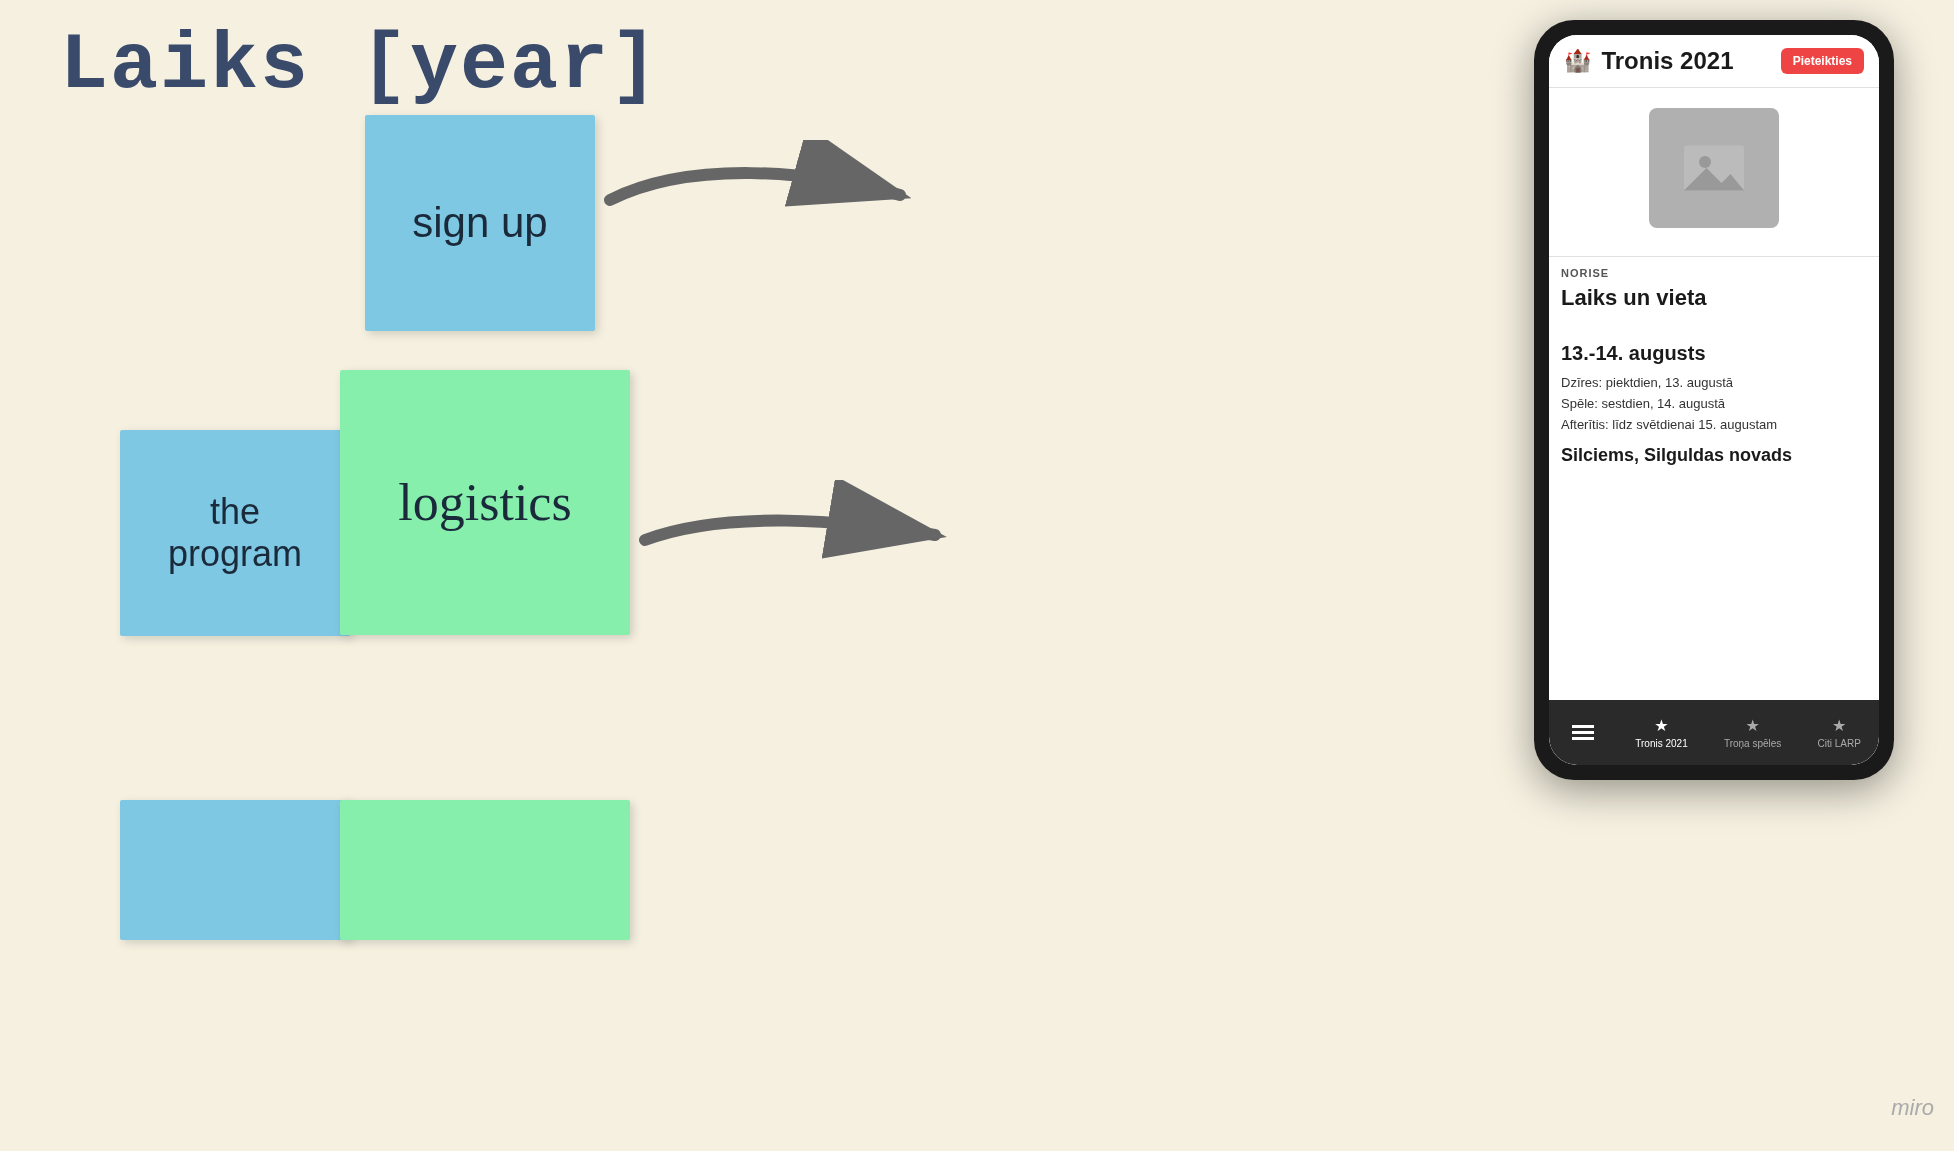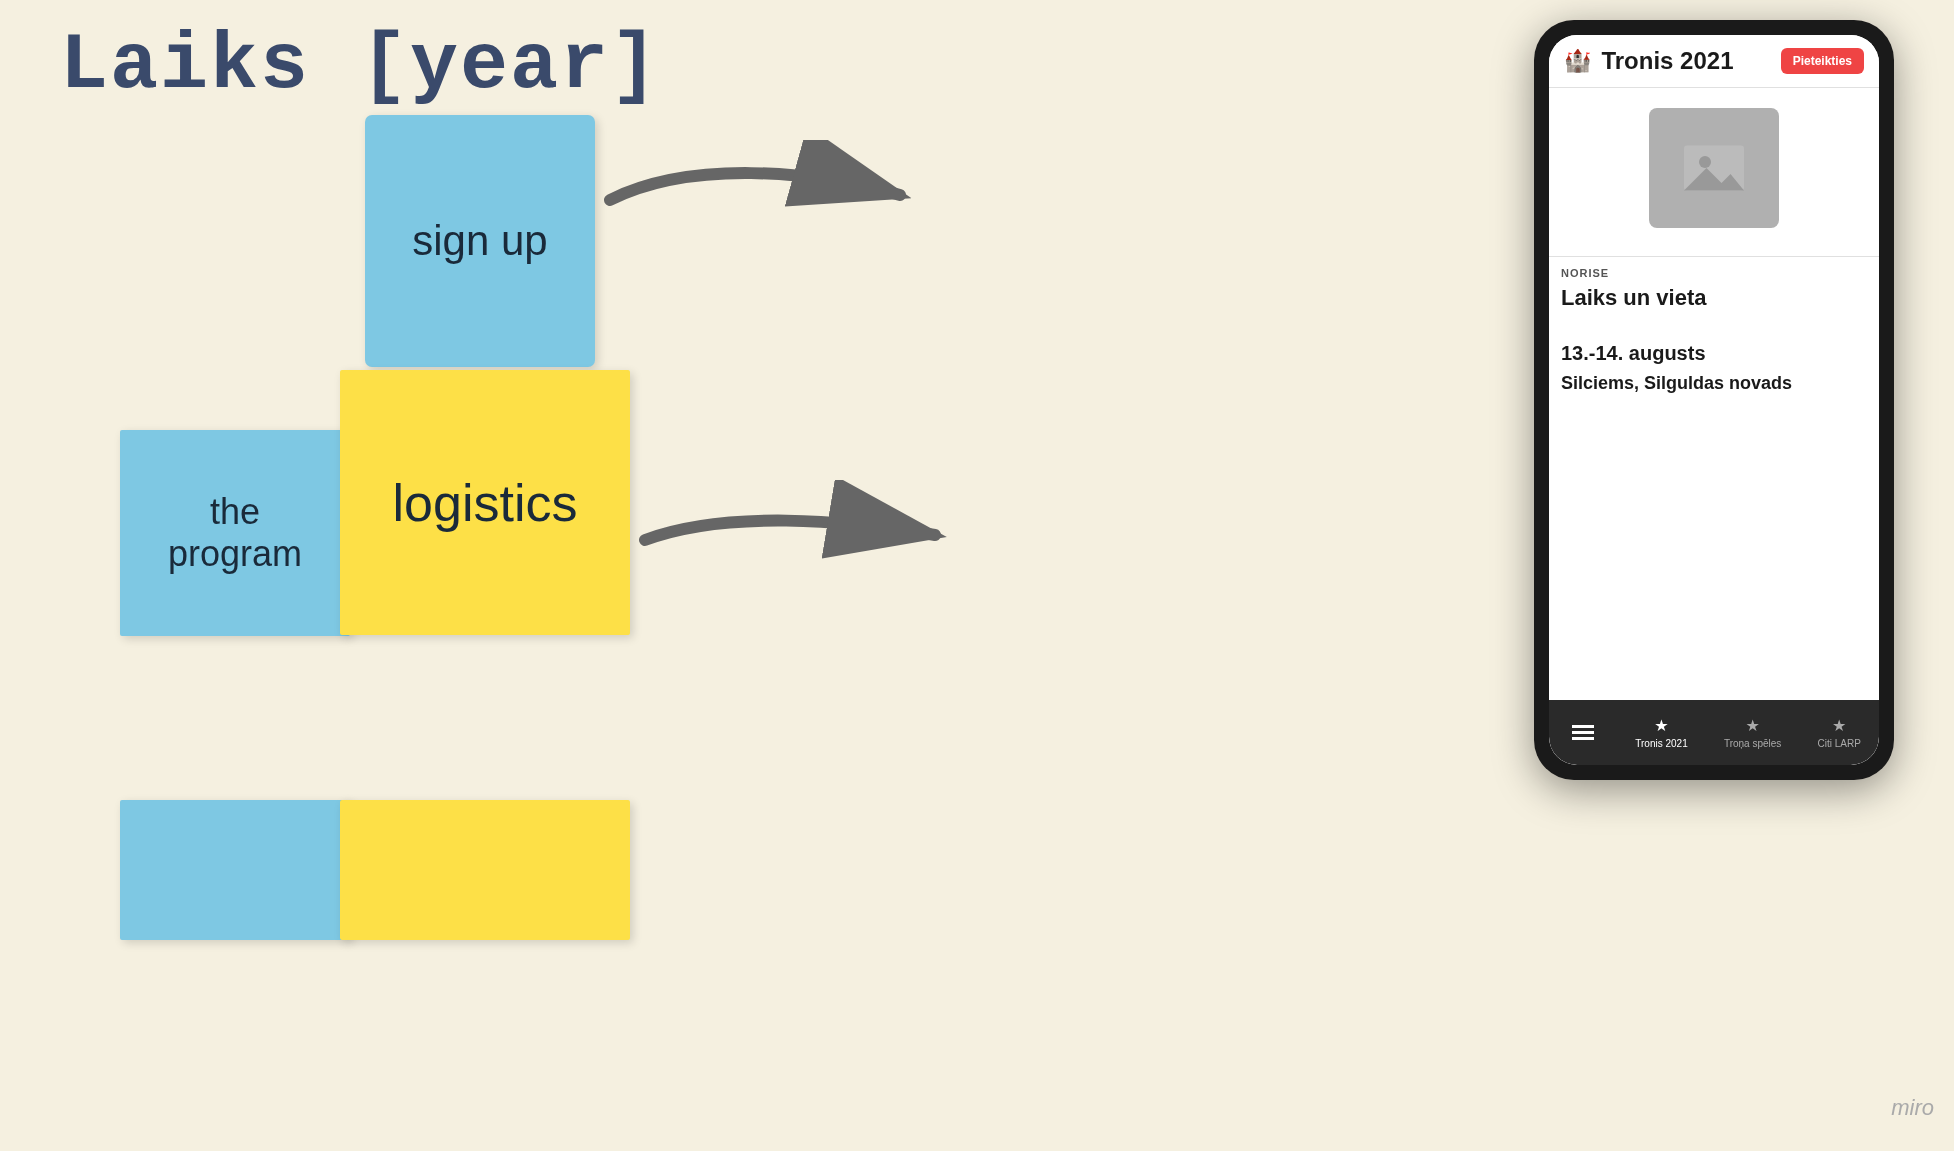--- a/index.html
+++ b/index.html
@@ -37,21 +37,22 @@
       padding: 20px;
       border-radius: 2px;
       box-shadow: 3px 3px 10px rgba(0,0,0,0.15);
     }
 
     .sticky-light-blue {
       background-color: #7ec8e3;
     }
 
     .sticky-medium-blue {
-      background-color: #fde047;
+      background-color: #86efac;
+      font-family: Liberation Serif, serif;
     }
 
     
     .arrow-container {
       position: absolute;
     }
 
     
     .phone-mockup {
       position: absolute;
@@ -233,21 +234,21 @@
       height: 1px;
       background-color: #e0e0e0;
       margin: 8px 0 10px 0;
     }
   </style>
 </head>
 <body>
 
 <div class="main-title">Laiks  [year]</div>
 
-<div class="sticky-note sticky-light-blue" style="top: 115px; left: 365px; width: 230px; height: 252px; border-radius: 7px;">
+<div class="sticky-note sticky-light-blue" style="top: 115px; left: 365px; width: 230px; height: 216px;">
   <span>sign up</span>
 </div>
 
 <div class="sticky-note sticky-light-blue" style="top: 430px; left: 120px; width: 230px; height: 206px; font-size: 36px;">
   <span>the program</span>
 </div>
 
 <div class="sticky-note sticky-medium-blue" style="top: 370px; left: 340px; width: 290px; height: 265px; font-size: 52px;">
   <span>logistics</span>
 </div>
@@ -292,20 +293,25 @@
         <polygon points="0,60 30,30 50,50 62,38 80,60" fill="#999"></polygon>
       </svg>
     </div>
 
     <div class="phone-divider"></div>
 
     <div class="phone-content">
       <div class="phone-section-label">NORISE</div>
       <div class="phone-section-title">Laiks un vieta</div>
       <div class="phone-date-bold">13.-14. augusts</div>
+      <div class="phone-detail-text">
+        <span>Dzīres: piektdien, 13. augustā</span><br>
+        <span>Spēle: sestdien, 14. augustā</span><br>
+        <span>Afterītis: līdz svētdienai 15. augustam</span>
+      </div>
       <div class="phone-location-title">Silciems, Silguldas novads</div>
     </div>
 
     <div class="phone-bottom-nav">
 
       <div class="hamburger-btn">
         <span></span>
         <span></span>
         <span></span>
       </div>

